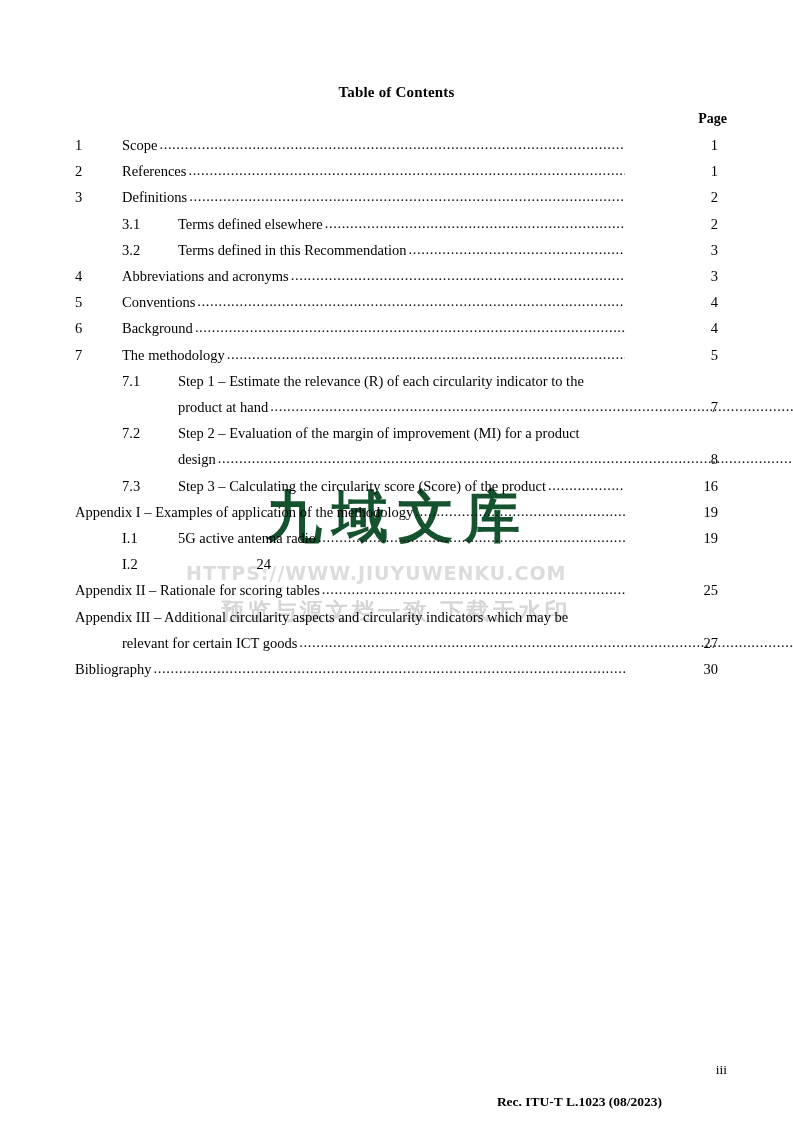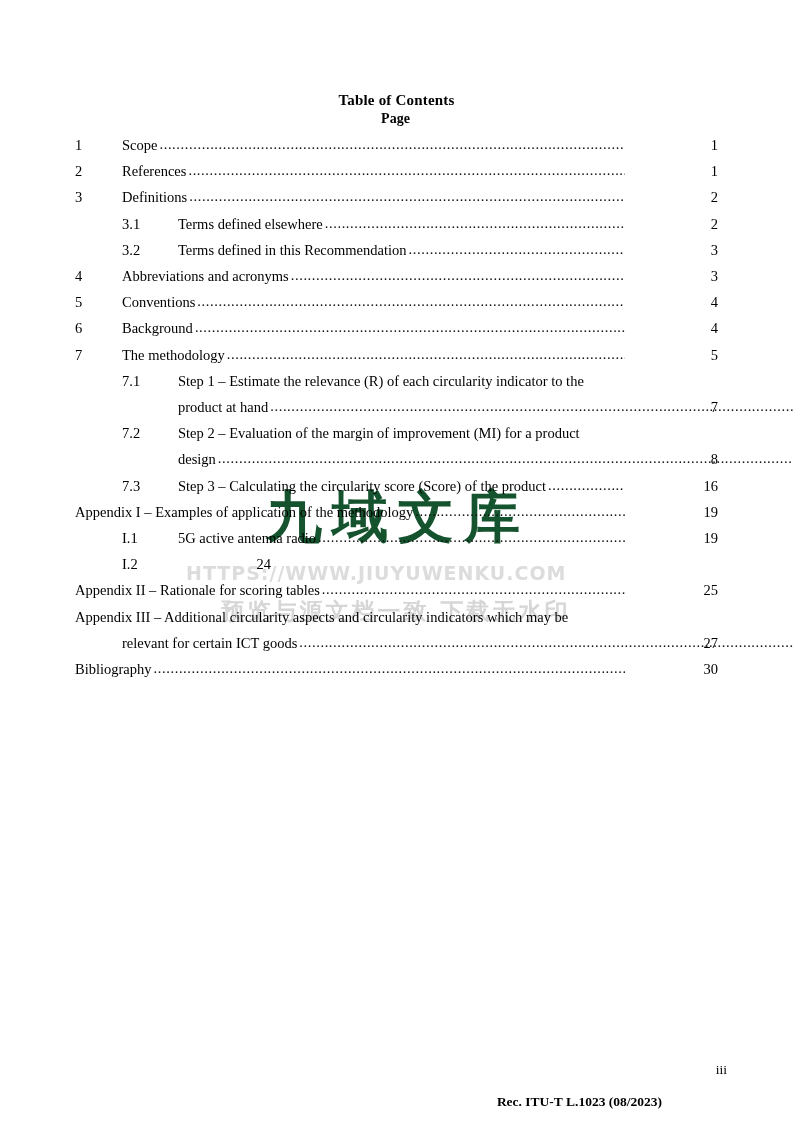--- a/index.html
+++ b/index.html
@@ -75,36 +75,35 @@
   .content {
     position: absolute;
     left: 0;
     top: 0;
     width: 793px;
     z-index: 2;
   }
   .doc-title {
     position: absolute;
     left: 0;
-    top: 92px;
+    top: 84px;
     width: 793px;
     text-align: center;
     font-size: 15px;
     font-weight: bold;
     letter-spacing: 0.2px;
   }
   .page-header {
     position: absolute;
     left: 0;
     top: 111px;
     width: 727px;
-    text-align: center;
+    text-align: right;
     font-size: 14px;
     font-weight: bold;
-    margin-left: 32px;
   }
 
   .toc {
     position: absolute;
     left: 0;
     top: 132px;
     width: 793px;
   }
 
   .toc-row {

